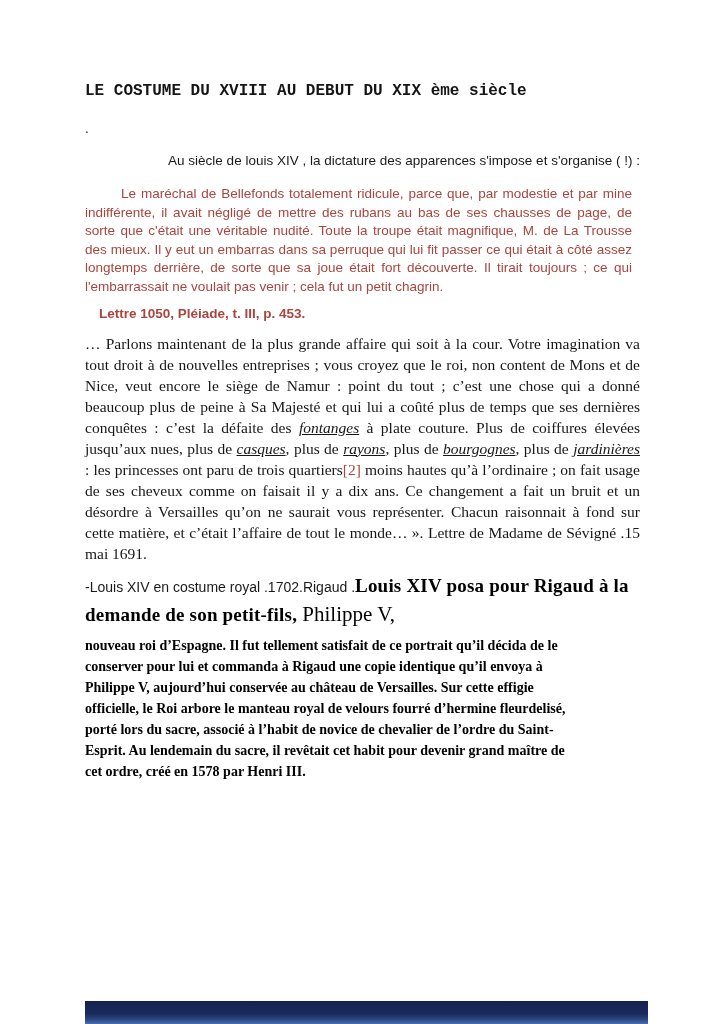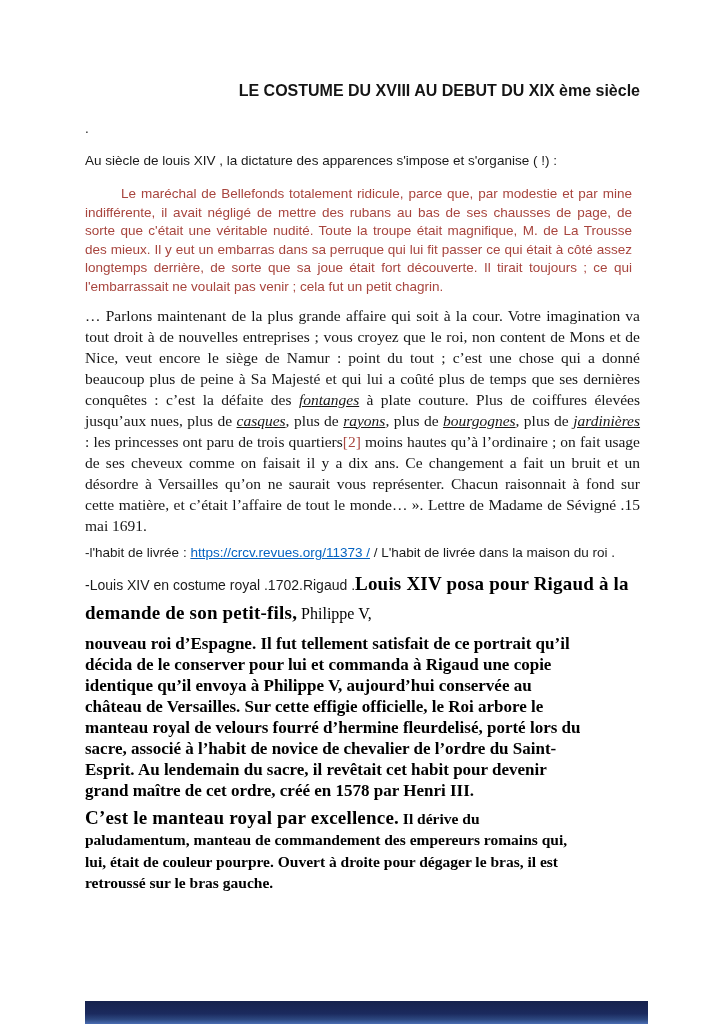--- a/index.html
+++ b/index.html
@@ -13,32 +13,31 @@
     color: #1a1a1a;
     -webkit-font-smoothing: antialiased;
   }
   .page {
     position: absolute;
     top: 0; left: 0;
     width: 724px;
     padding: 80px 84px 0 85px;
   }
   h1.title {
-    font-family: Liberation Sans, sans-serif;
+    font-family: Liberation Mono, monospace;
     font-size: 16px;
     font-weight: bold;
     color: #151515;
     margin: 0 0 18px 0;
     line-height: 22px;
-    text-align: right;
   }
   p { margin: 0; }
   .sans { font-family: "Liberation Sans", sans-serif; font-size: 13.5px; line-height: 18px; color: #1a1a1a; }
   .dot { margin: 0 0 14px 0; }
-  .intro { margin: 0 0 15px 0; }
+  .intro { margin: 0 0 15px 0; text-align: right; }
   .quote {
     color: #a8453e;
     text-align: justify;
     text-indent: 36px;
     line-height: 18.6px;
     margin: 0 8px 8px 0;
   }
   .letter-ref {
     color: #a8453e;
     font-weight: bold;
@@ -59,24 +58,24 @@
   .livree { margin: 0 0 8px 0; line-height: 18px; }
   .rigaud { margin: 0 0 6px 0; line-height: 27px; }
   .rigaud .lead { font-family: "Liberation Sans", sans-serif; font-size: 14px; color: #1a1a1a; }
   .bigbold {
     font-family: "Liberation Serif", serif;
     font-weight: bold;
     font-size: 19px;
     letter-spacing: 0.2px;
     color: #000;
   }
-  .serif-n { font-family: "Liberation Serif", serif; font-size: 16px; color: #000; }
+  .serif-n { font-family: "Liberation Serif", serif; font-size: 21px; color: #000; }
   .narrow { width: 500px; }
   .boldpara {
-    font-size: 17px;
+    font-size: 14px;
     font-weight: bold;
     line-height: 21px;
     color: #000;
     margin: 0 0 6px 0;
   }
   .mixedpara {
     font-size: 15.5px;
     line-height: 21.5px;
     color: #000;
     margin: 0 0 6px 0;
@@ -97,27 +96,26 @@
 <div class="page">
 
   <h1 class="title">LE COSTUME DU XVIII AU DEBUT DU XIX ème siècle</h1>
 
   <p class="sans dot">.</p>
 
   <p class="sans intro">Au siècle de louis XIV , la dictature des apparences  s'impose et s'organise ( !) :</p>
 
   <p class="sans quote">Le maréchal de Bellefonds totalement ridicule, parce que, par modestie et par mine indifférente, il avait négligé de mettre des rubans au bas de ses chausses de page, de sorte que c'était une véritable nudité. Toute la troupe était magnifique, M. de La Trousse des mieux. Il y eut un embarras dans sa perruque qui lui fit passer ce qui était à côté assez longtemps derrière, de sorte que sa joue était fort découverte. Il tirait toujours ; ce qui l'embarrassait ne voulait pas venir ; cela fut un petit chagrin.</p>
 
+  <p class="sans letter-ref">Lettre 1050, Pléiade, t. III, p. 453.</p>
 
   <p class="serif sevigne"><span> … Parlons maintenant de la plus grande affaire qui soit à la cour. Votre imagination va tout droit à de nouvelles entreprises ; vous croyez que le roi, non content de Mons et de Nice, veut encore le siège de Namur : point du tout ; c’est une chose qui a donné beaucoup plus de peine à Sa Majesté et qui lui a coûté plus de temps que ses dernières conquêtes : c’est la défaite des </span><span class="it">fontanges</span><span> à plate couture. Plus de coiffures élevées jusqu’aux nues, plus de </span><span class="it">casques</span><span>, plus de </span><span class="it">rayons</span><span>, plus de </span><span class="it">bourgognes</span><span>, plus de </span><span class="it">jardinières</span><span> : les princesses ont paru de trois quartiers</span><a class="ref-link">[2]</a><span> moins hautes qu’à l’ordinaire ; on fait usage de ses cheveux comme on faisait il y a dix ans. Ce changement a fait un bruit et un désordre à Versailles qu’on ne saurait vous représenter. Chacun raisonnait à fond sur cette matière, et c’était l’affaire de tout le monde… ». Lettre de Madame de Sévigné .15 mai 1691.</span></p>
 
-  <p class="sans livree"><span>-l'habit de livrée : </span><a class="url-link">https://crcv.revues.org/11373 /</a><span> / L'habit de livrée dans la maison du roi .</span></p>
 
   <p class="rigaud"><span class="lead">-Louis XIV en costume royal .1702.Rigaud .</span><span class="bigbold">Louis XIV posa pour Rigaud à la demande de son petit-fils,</span><span class="serif-n"> Philippe V,</span></p>
 
   <p class="serif boldpara narrow">nouveau roi d’Espagne. Il fut tellement satisfait de ce portrait qu’il décida de le conserver pour lui et commanda à Rigaud une copie identique qu’il envoya à Philippe V, aujourd’hui conservée au château de Versailles. Sur cette effigie officielle, le Roi arbore le manteau royal de velours fourré d’hermine fleurdelisé, porté lors du sacre, associé à l’habit de novice de chevalier de l’ordre du Saint-Esprit. Au lendemain du sacre, il revêtait cet habit pour devenir grand maître de cet ordre, créé en 1578 par Henri III.</p>
 
-  <p class="serif mixedpara narrow"><span class="bigbold">C’est le manteau royal par excellence.</span><span class="bold"> Il dérive du paludamentum, manteau de commandement des empereurs romains qui, lui, était de couleur pourpre. Ouvert à droite pour dégager le bras, il est retroussé sur le bras gauche.</span></p>
 
 
 </div>
 
 <div class="bottom-strip"></div>
 
 </body></html>

